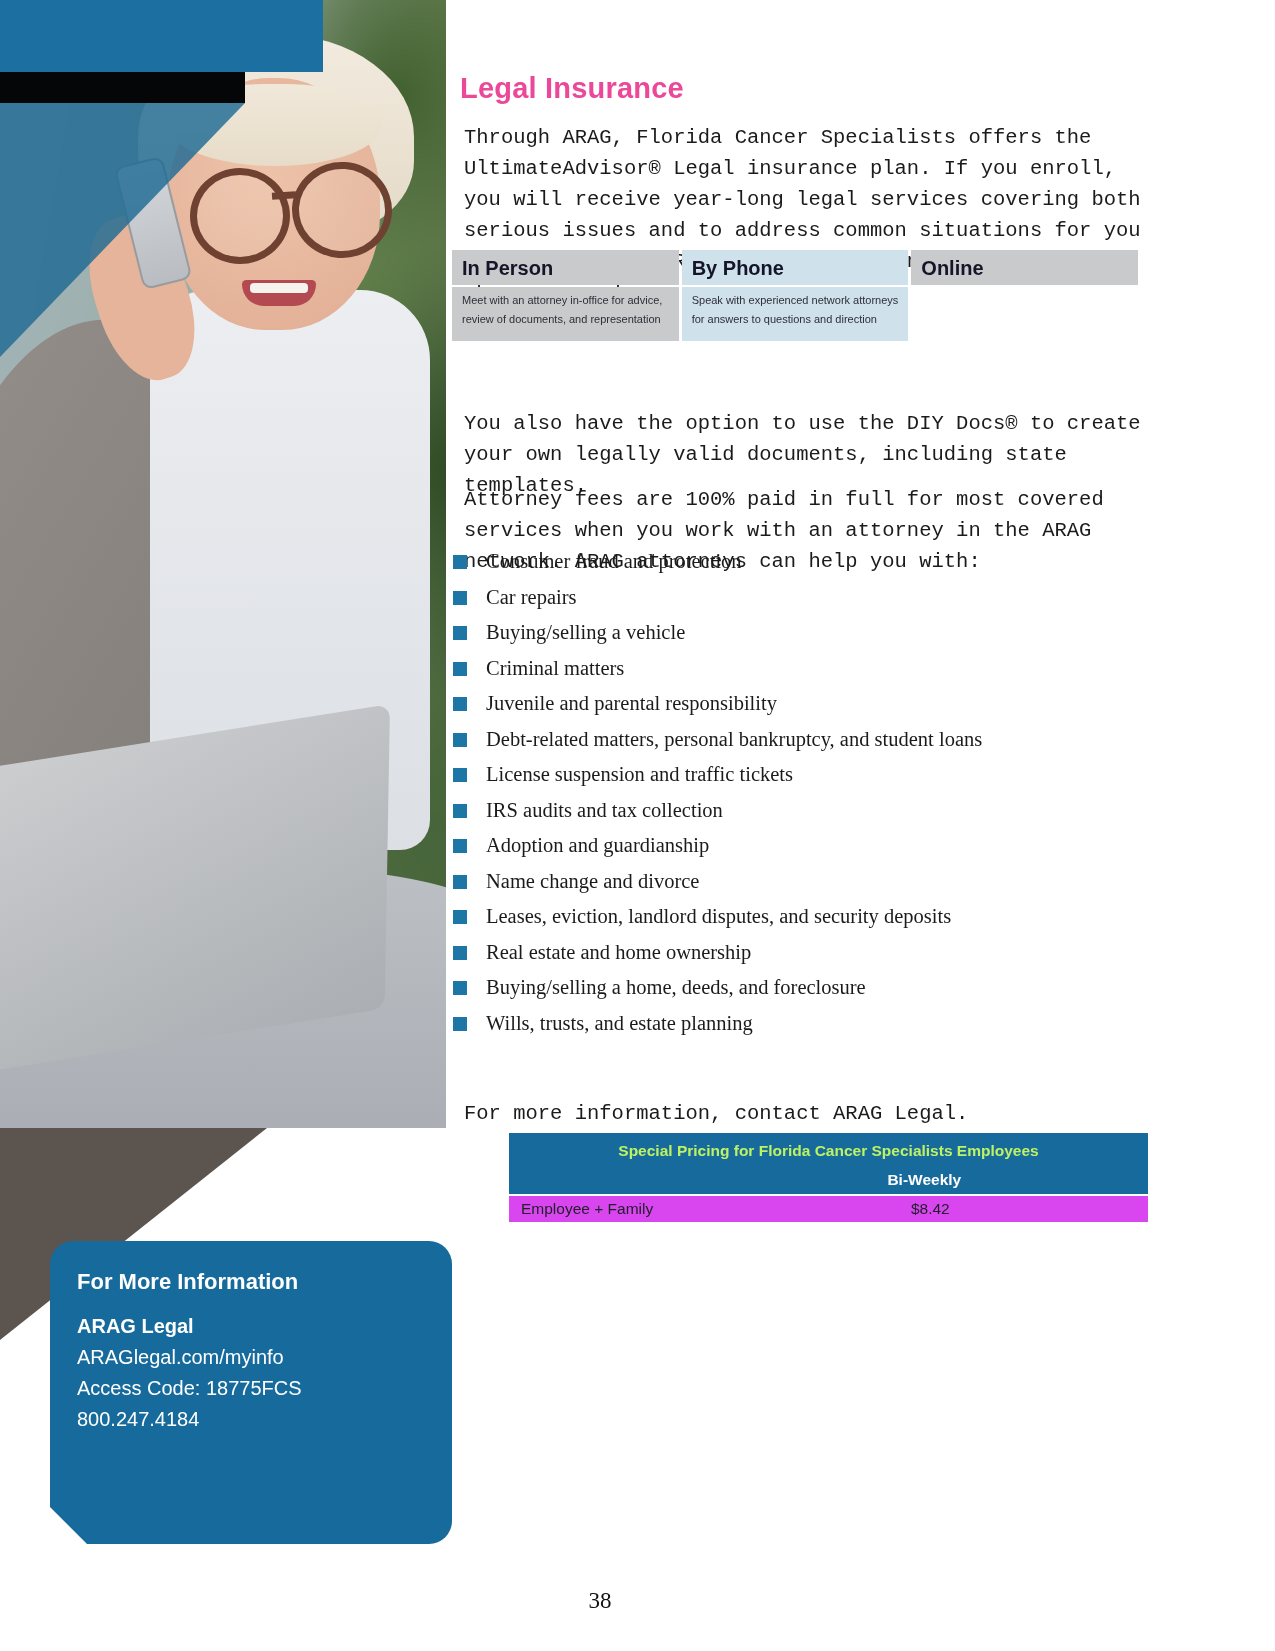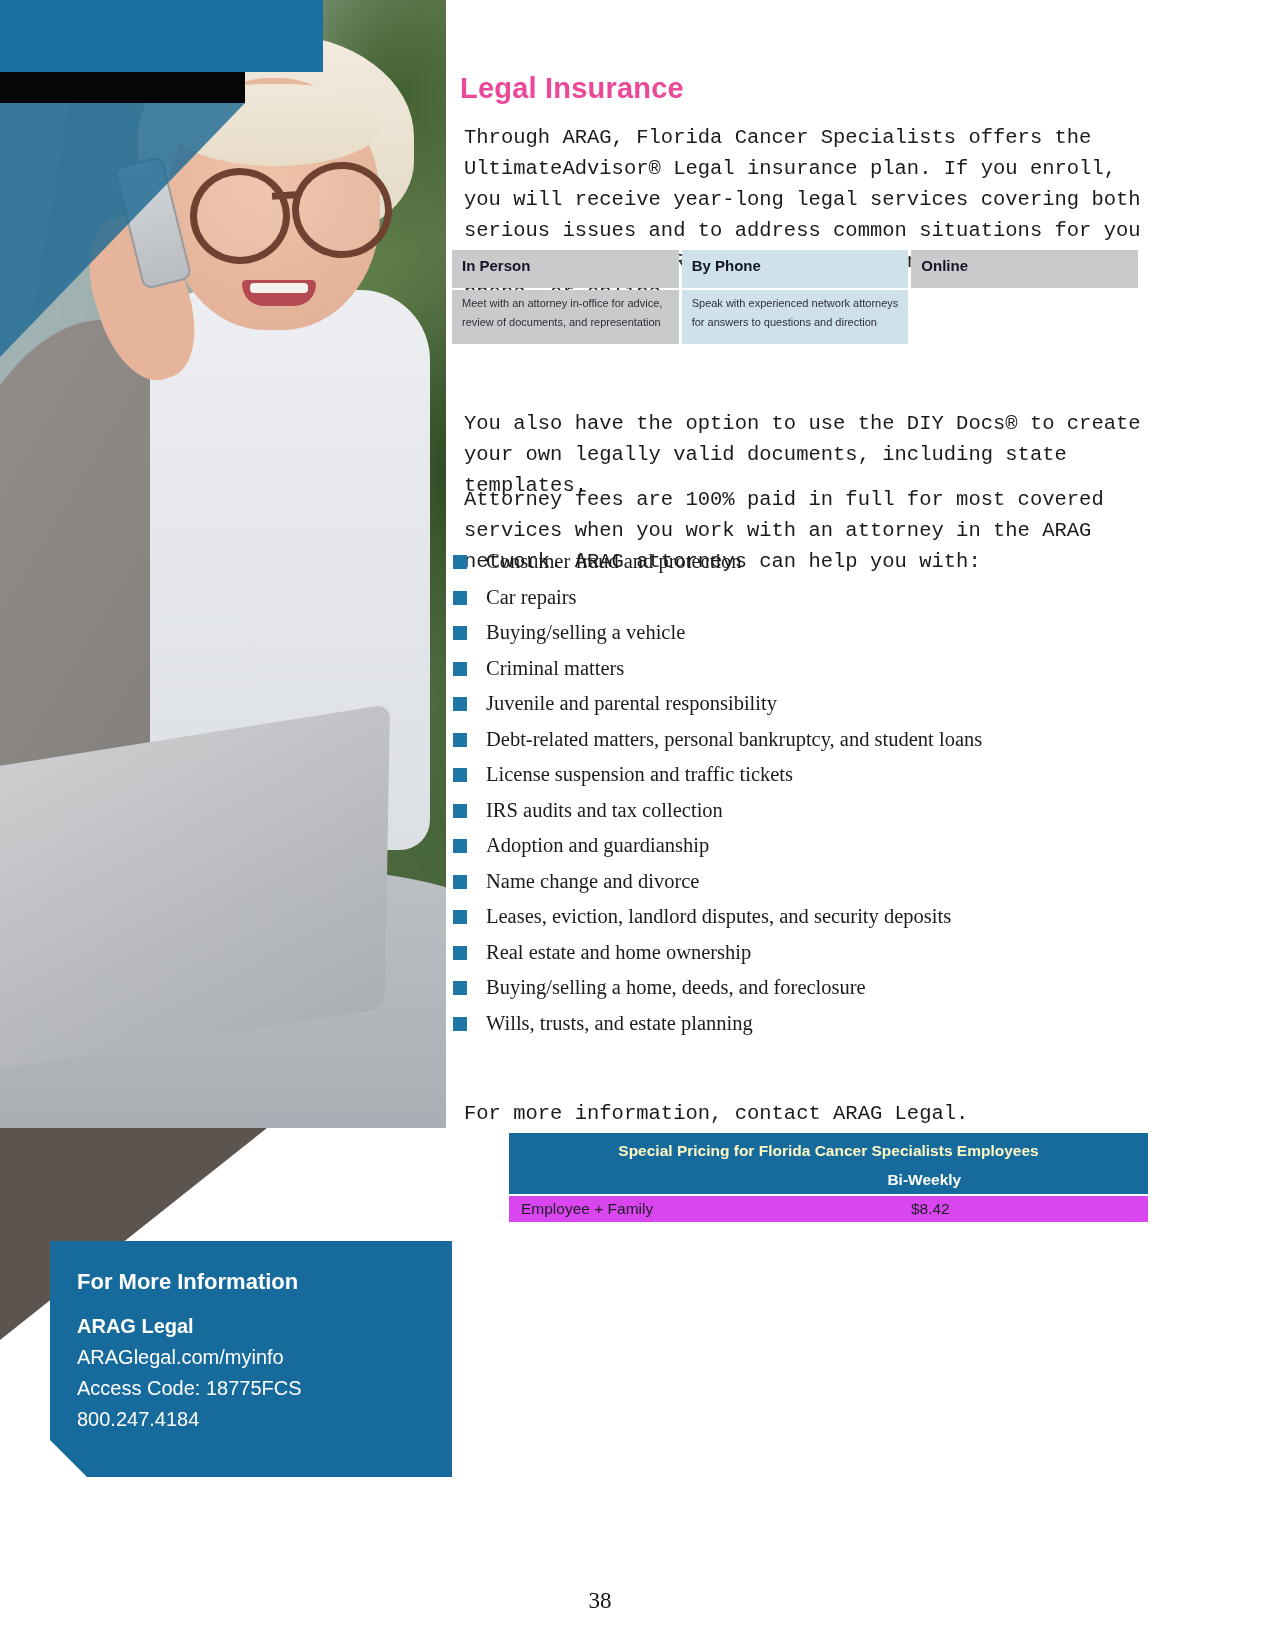--- a/index.html
+++ b/index.html
@@ -33,51 +33,51 @@
   .p-phone{position:absolute;left:128px;top:160px;width:46px;height:122px;background:linear-gradient(#d4d7db,#b9bdc2);border:2px solid #979ca1;border-radius:10px;transform:rotate(-14deg);}
 
   .blue-triangle{position:absolute;left:0;top:103px;width:245px;height:254px;
     background:rgba(31,106,148,0.82);clip-path:polygon(0 0,100% 0,0 100%);}
   .top-blue-bar{position:absolute;left:0;top:0;width:323px;height:72px;background:#1b6fa1;}
   .black-bar{position:absolute;left:0;top:72px;width:245px;height:31px;background:#050607;}
   .taupe-shape{position:absolute;left:0;top:1128px;width:267px;height:212px;background:#5c544f;
     clip-path:polygon(0 0,100% 0,0 100%);}
 
   
-  .info-box{position:absolute;left:50px;top:1241px;width:402px;height:236px;background:#176b9c;
+  .info-box{position:absolute;left:50px;top:1241px;width:402px;height:303px;background:#176b9c;
     clip-path:polygon(0 0,100% 0,100% 100%,37px 100%,0 calc(100% - 37px));
-    color:#fff;box-sizing:border-box;padding:28px 20px 0 27px;}
+    color:#fff;box-sizing:border-box;padding:28px 20px 0 27px;border-radius:23px;}
   .info-heading{font-size:22px;font-weight:bold;margin:0 0 16px 0;}
   .info-name{font-size:20px;font-weight:bold;line-height:31px;}
   .info-line{font-size:20px;line-height:31px;}
 
   
   .content{position:absolute;left:452px;top:0;width:692px;height:1651px;}
   .content > *{position:absolute;left:0;}
   .page-title{top:64px;margin:8px;font-size:29px;font-weight:bold;color:#ec4899;letter-spacing:0.2px;}
   .serif{font-family:Liberation Mono, monospace;font-size:20.5px;line-height:31px;color:#1b1b1b;margin:12px;width:692px;}
   .intro{top:110px;}
   .diy{top:396px;}
   .fees{top:472px;}
   .contact{top:1086px;}
 
   .consult{top:250px;width:686px;display:flex;gap:3px;align-items:stretch;}
   .ccol{flex:1;display:flex;flex-direction:column;}
   .c-gray .chead,.c-gray .cbody{background:#c9cacc;}
   .c-blue .chead,.c-blue .cbody{background:#cfe2ec;}
-  .chead{padding:7px 10px 14px 10px;font-size:15px;font-weight:bold;color:#15152a;margin-bottom:2px;}
+  .chead{padding:7px 10px 5px 10px;font-size:20px;font-weight:bold;color:#15152a;margin-bottom:2px;}
   .cbody{flex:1;padding:4px 10px 12px 10px;font-size:11px;line-height:19px;color:#2e2e38;}
 
   .services{top:549px;list-style:none;margin:1px;padding:0;width:692px;}
   .services li{display:flex;gap:19px;margin-bottom:13.5px;}
   .sq{width:14px;height:14px;background:#1e76a7;margin-top:5px;flex:none;}
   .svc{font-family:"Liberation Serif","DejaVu Serif",serif;font-size:20.5px;line-height:22px;color:#1b1b1b;}
 
   .pricing{top:1133px;left:57px;width:639px;}
-  .pt-title{background:#176b9c;color:#fef9c3;font-weight:bold;font-size:15.5px;text-align:center;
+  .pt-title{background:#176b9c;color:#bef264;font-weight:bold;font-size:15.5px;text-align:center;
     height:34px;line-height:36px;}
   .pt-sub{background:#176b9c;display:flex;height:27px;}
   .pt-row{background:#d946ef;display:flex;height:26px;border-top:2px solid #fff;}
   .pt-spacer{width:30%;}
   .pt-valcol{width:70%;text-align:center;font-size:15.5px;line-height:26px;}
   .pt-sub .pt-valcol{color:#fff;font-weight:bold;line-height:25px;}
   .pt-label{width:30%;min-width:30%;padding-left:12px;font-size:15.5px;line-height:26px;color:#1f1f28;white-space:nowrap;}
   .pt-row .pt-valcol{color:#1f1f28;}
 
   .page-num{position:absolute;top:1588px;left:0;width:1200px;text-align:center;

